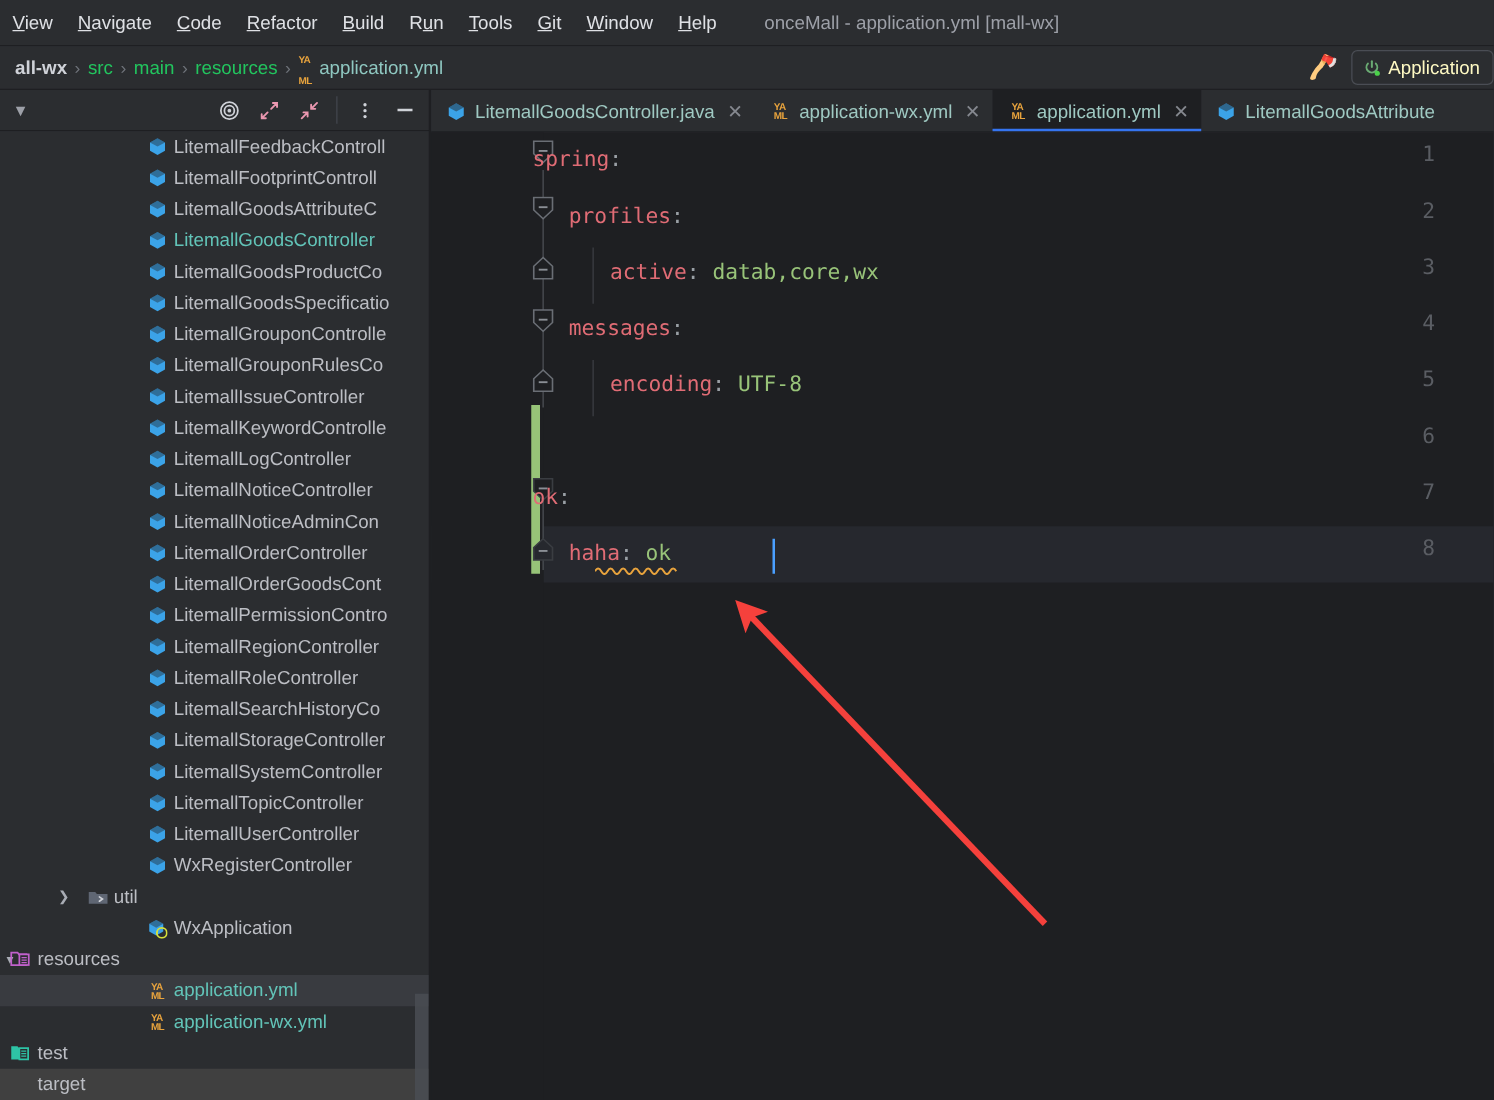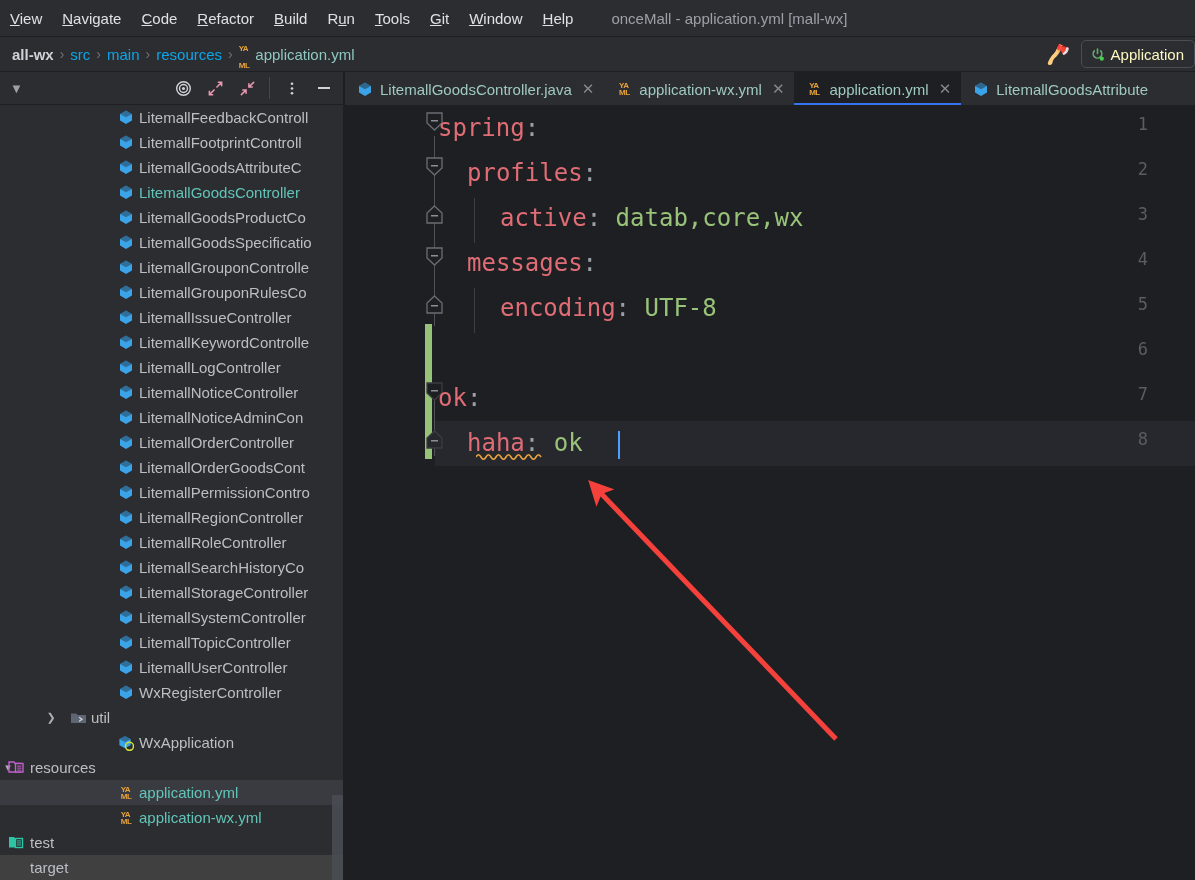--- a/index.html
+++ b/index.html
@@ -30,21 +30,21 @@
 
   
   .navbar {
     position: absolute; left: 0; top: 37px; width: 1195px; height: 35px;
     background: #2b2d30;
     display: flex; align-items: center;
     border-bottom: 1px solid #1e1f22;
   }
   .crumbs { display: flex; align-items: center; padding-left: 12px; }
   .crumb {
-    font-size: 15px; color: #0ea5e9; white-space: nowrap; cursor: default;
+    font-size: 15px; color: #22c55e; white-space: nowrap; cursor: default;
     display: flex; align-items: center;
   }
   .crumb.bold { font-weight: bold; color: #cfd2d8; }
   .crumb.leaf { color: #8fc8c1; }
   .crumb-sep { color: #6f737a; font-size: 14px; margin: 0 6px; }
   .nav-right {
     margin-left: auto; display: flex; align-items: center; gap: 10px;
     padding-right: 0px;
   }
   .hammer { color: #e0466e; font-size: 19px; transform: scaleX(-1); }
@@ -135,22 +135,22 @@
   }
   .gutter {
     position: absolute; left: 0; top: 0; width: 90px; height: 774px;
     background: #1e1f22;
   }
   .lineno {
     position: absolute; right: 47px; width: 40px; text-align: right;
     font-family: "DejaVu Sans Mono", monospace; font-size: 17px; color: #5a5d63;
   }
   .codeline {
-    position: absolute; left: 93px; font-family: "DejaVu Sans Mono", monospace;
-    font-size: 24px; white-space: pre; line-height: 45px; height: 45px;
+    position: absolute; left: 81px; font-family: "DejaVu Sans Mono", monospace;
+    font-size: 17px; white-space: pre; line-height: 45px; height: 45px;
   }
   .k { color: #e06c75; }
   .c { color: #9aa0a6; }
   .v { color: #98c379; }
   .row-hl {
     position: absolute; left: 0; width: 850px; height: 45px;
     background: #26282e;
   }
   .caret {
     position: absolute; width: 2px; height: 28px; background: #4a9fff;

